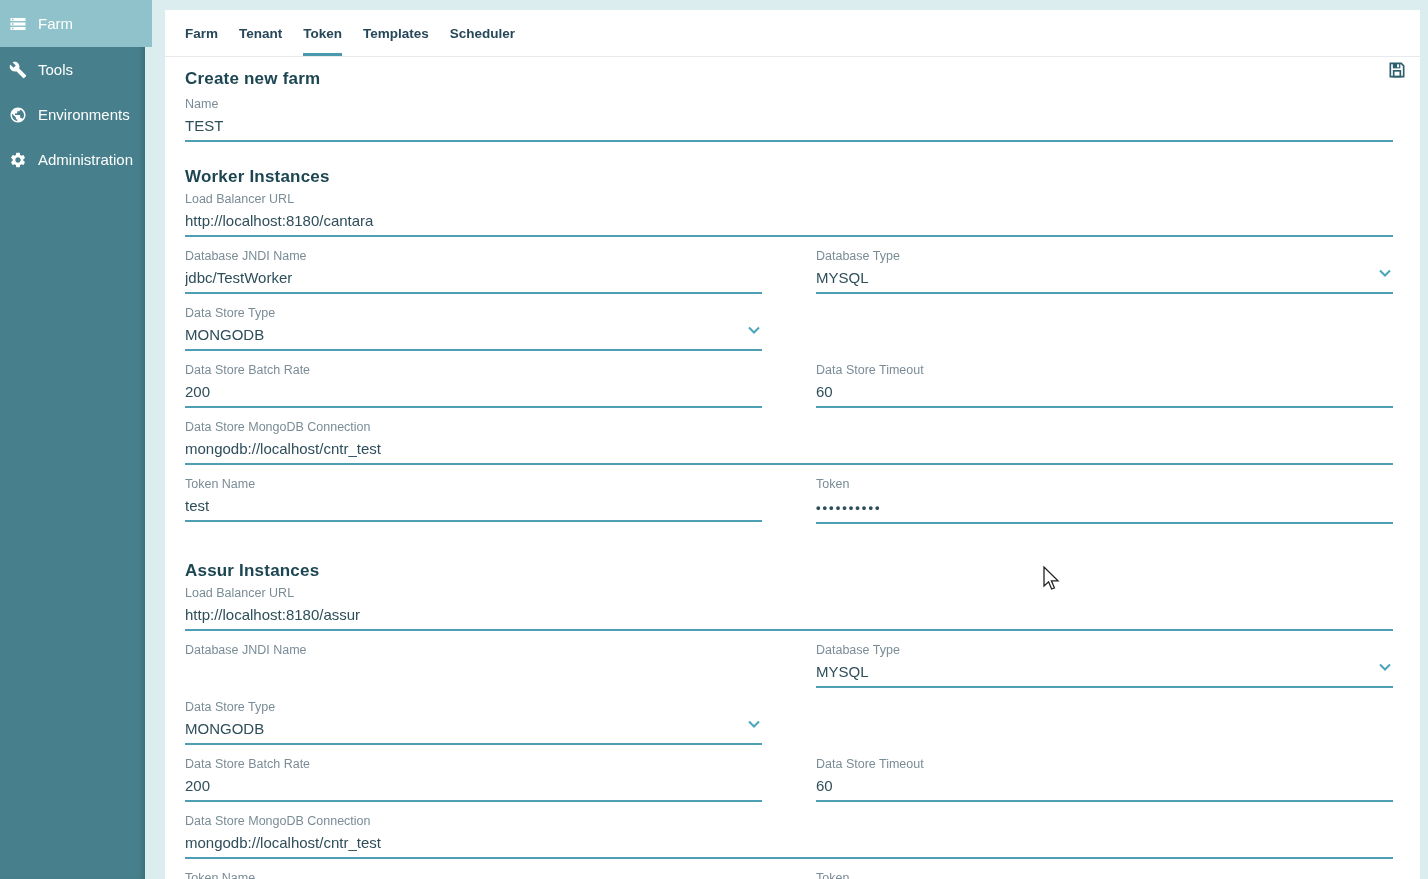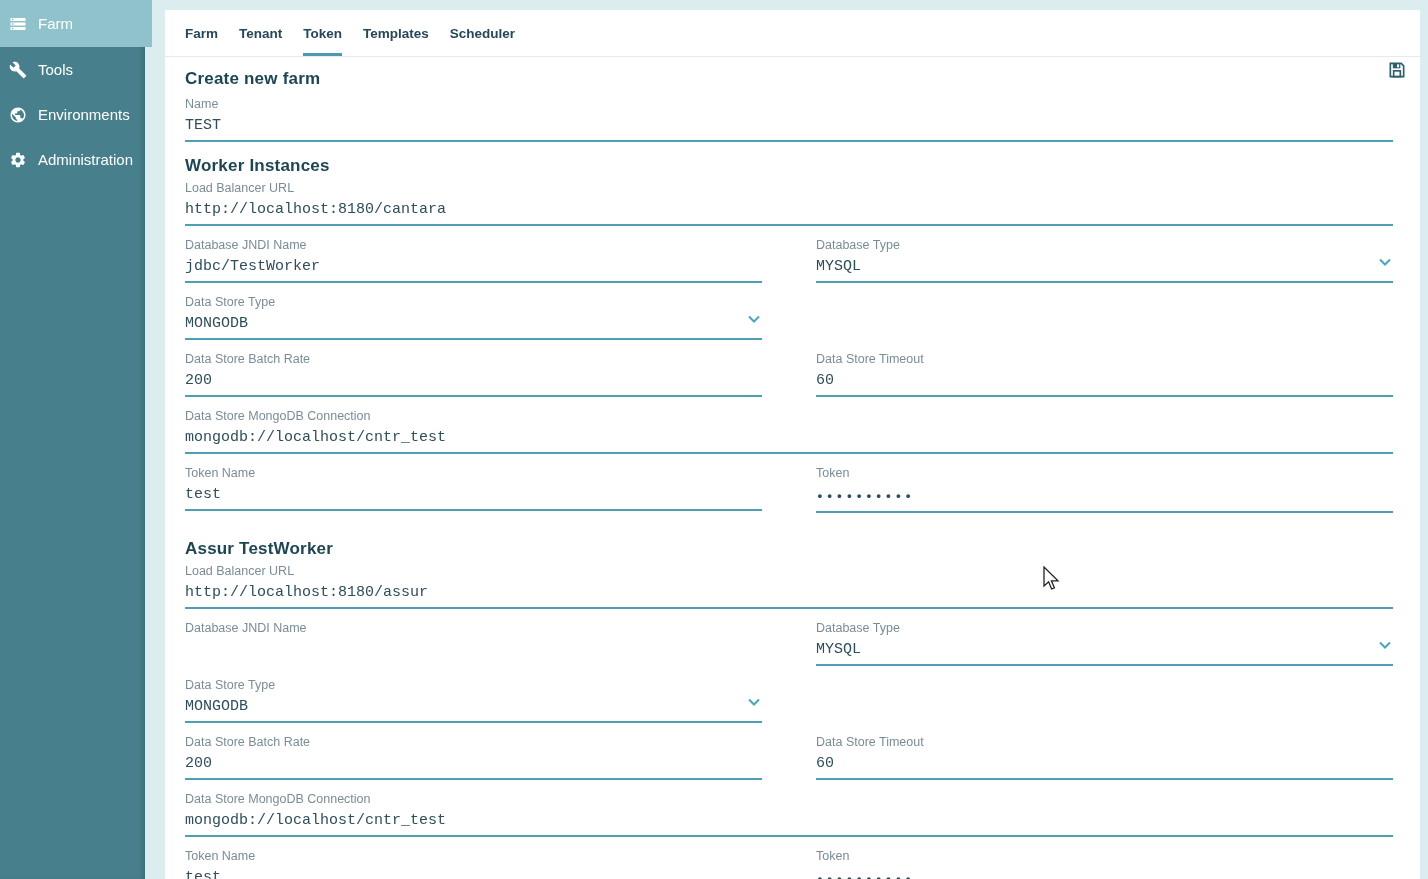--- a/index.html
+++ b/index.html
@@ -51,31 +51,31 @@
   .header-row { display:flex; align-items:flex-start; justify-content:space-between; margin-bottom:8px; }
   .page-title, .section-title {
     font-size:17px; font-weight:bold; color:#1d4653; letter-spacing:0.2px;
   }
   .save-btn {
     position:absolute; right:12px; top:2px;
     width:22px; height:22px; cursor:pointer; background:none; border:none;
     display:flex; align-items:center; justify-content:center;
   }
 
-  .section-title { margin-top:14px; margin-bottom:5px; }
+  .section-title { margin-top:25px; margin-bottom:5px; }
 
   .grid { display:grid; grid-template-columns:1fr 1fr; column-gap:54px; }
   .full { grid-column:1 / span 2; }
 
   .field { margin-bottom:12px; position:relative; }
   .field .label { font-size:12.5px; color:#7a8c96; height:17px; }
   .field input {
     width:100%; border:none; outline:none; background:transparent;
     border-bottom:2px solid #4e9fb3;
-    font-family:Liberation Mono, monospace;
+    font-family:Liberation Sans, sans-serif;
     font-size:15px; color:#2e4e5a; padding:3px 0 6px 0;
   }
   .field.token input { font-size:13px; letter-spacing:2px; font-weight:bold; padding-top:6px; padding-bottom:7px; }
   .field .chevron { position:absolute; right:2px; bottom:13px; pointer-events:none; }
   .spacer { }
 
   
   .cursor { position:absolute; left:1042px; top:566px; z-index:10; pointer-events:none; }
 </style>
 </head>
@@ -194,21 +194,21 @@
       <div class="field">
         <div class="label">Token Name</div>
         <input value="test" style="">
       </div>
       <div class="field token">
         <div class="label">Token</div>
         <input value="••••••••••" style="">
       </div>
     </div>
 
-    <h2 class="section-title">Assur TestWorker</h2>
+    <h2 class="section-title">Assur Instances</h2>
     <div class="grid">
       <div class="field full">
         <div class="label">Load Balancer URL</div>
         <input value="http://localhost:8180/assur" style="">
       </div>
 
       <div class="field">
         <div class="label">Database JNDI Name</div>
       </div>
       <div class="field">

